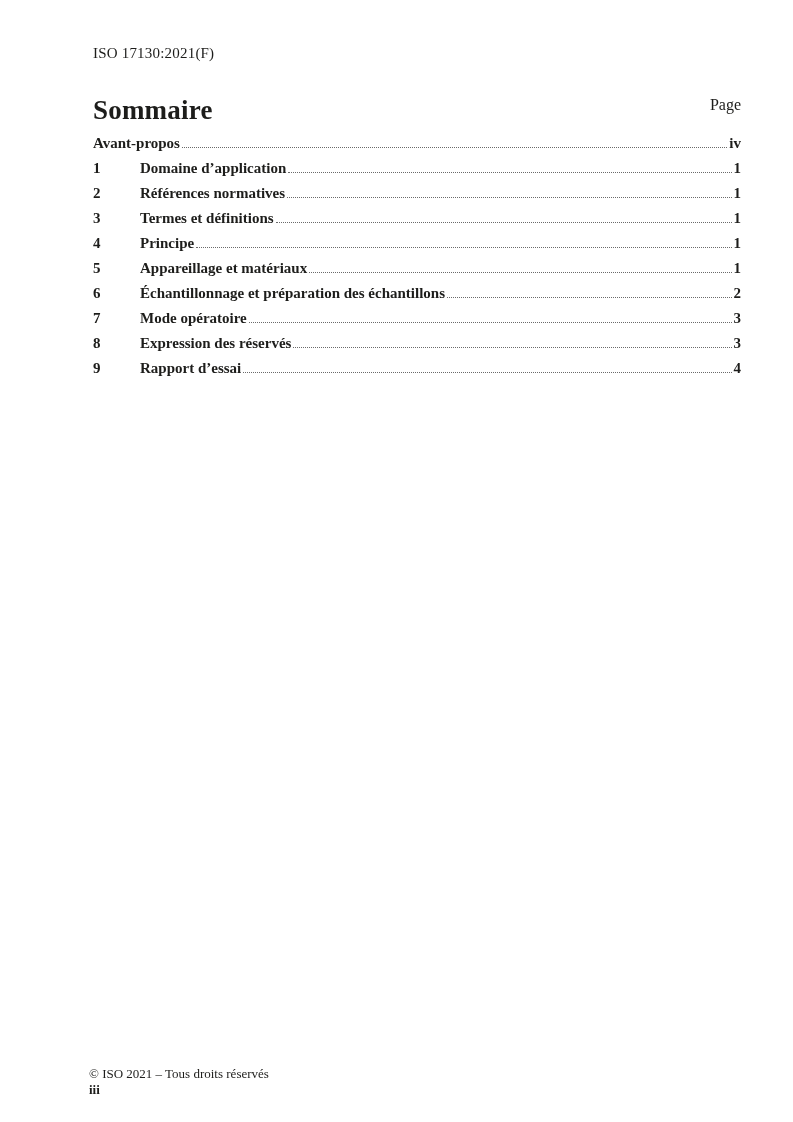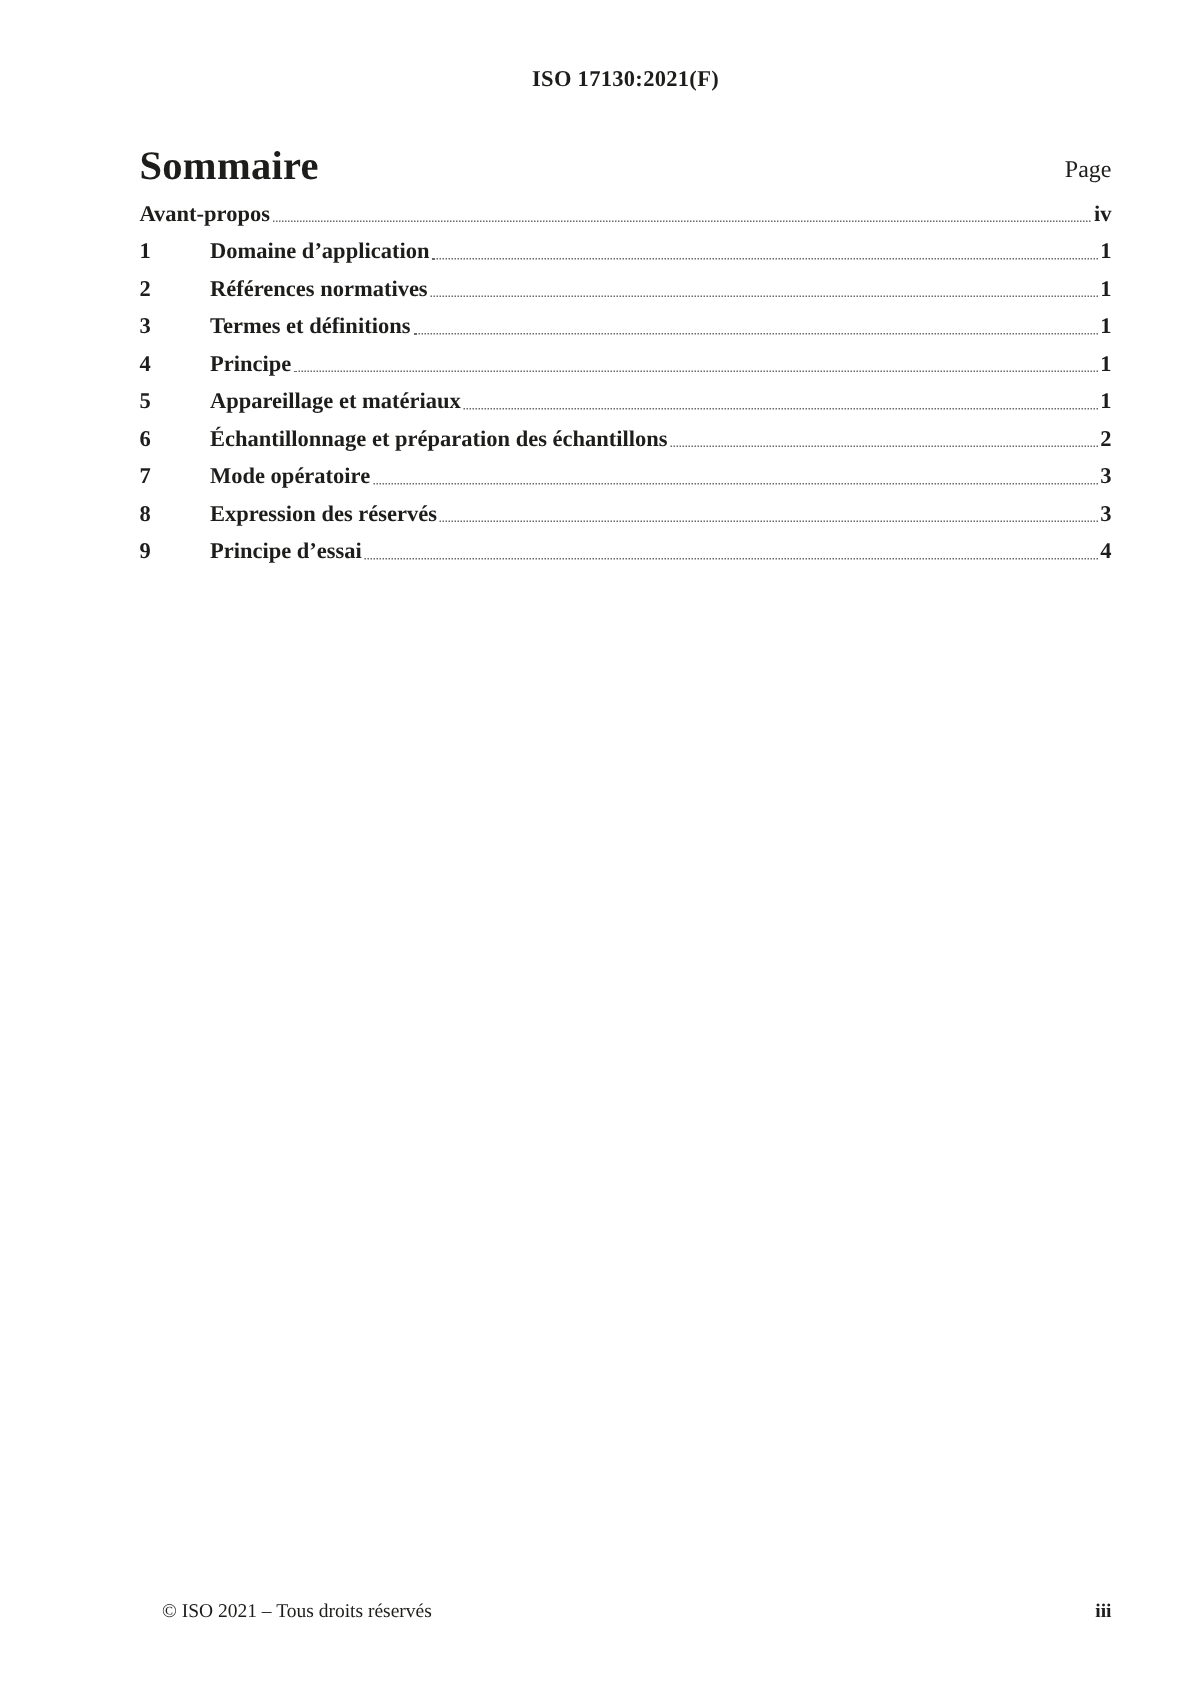--- a/index.html
+++ b/index.html
@@ -15,29 +15,28 @@
     color: #1d1d1b;
     overflow: hidden;
   }
   .page {
     position: absolute;
     top: 0; left: 0; right: 0; bottom: 0;
     padding: 44px 52px 0 93px;
     box-sizing: border-box;
   }
   .doc-header {
-    text-align: center;
-    font-weight: bold;
+    text-align: left;
+    font-weight: normal;
     font-size: 15px;
     line-height: 19px;
     letter-spacing: 0.2px;
   }
   .title-row {
     display: flex;
-    align-items: flex-end;
     justify-content: space-between;
     margin-top: 34px;
     gap: 36px;
   }
   .toc-title {
     font-size: 27px;
     font-weight: bold;
     line-height: 1;
     letter-spacing: 0.2px;
   }
@@ -68,26 +67,27 @@
     align-self: flex-end;
     height: 0;
     margin: 0 2px 4px 2px;
     border-bottom: 1px dotted #6a6a6a;
   }
   .toc-row .pagenum {
     white-space: nowrap;
   }
   .doc-footer {
     position: absolute;
-    left: 108px;
+    left: 89px;
     right: 52px;
     top: 1066px;
     display: flex;
     justify-content: space-between;
     font-size: 13px;
+    flex-direction: column;
   }
   .doc-footer .folio {
     font-weight: bold;
   }
 </style>
 </head>
 <body>
 
 <div class="page">
 
@@ -159,21 +159,21 @@
 
     <div class="toc-row">
       <span class="num">8</span>
       <span class="label">Expression des réservés</span>
       <span class="leader"></span>
       <span class="pagenum">3</span>
     </div>
 
     <div class="toc-row">
       <span class="num">9</span>
-      <span class="label">Principe d’essai</span>
+      <span class="label">Rapport d’essai</span>
       <span class="leader"></span>
       <span class="pagenum">4</span>
     </div>
 
   </div>
 
   <div class="doc-footer">
     <span>© ISO 2021 – Tous droits réservés</span>
     <span class="folio">iii</span>
   </div>

